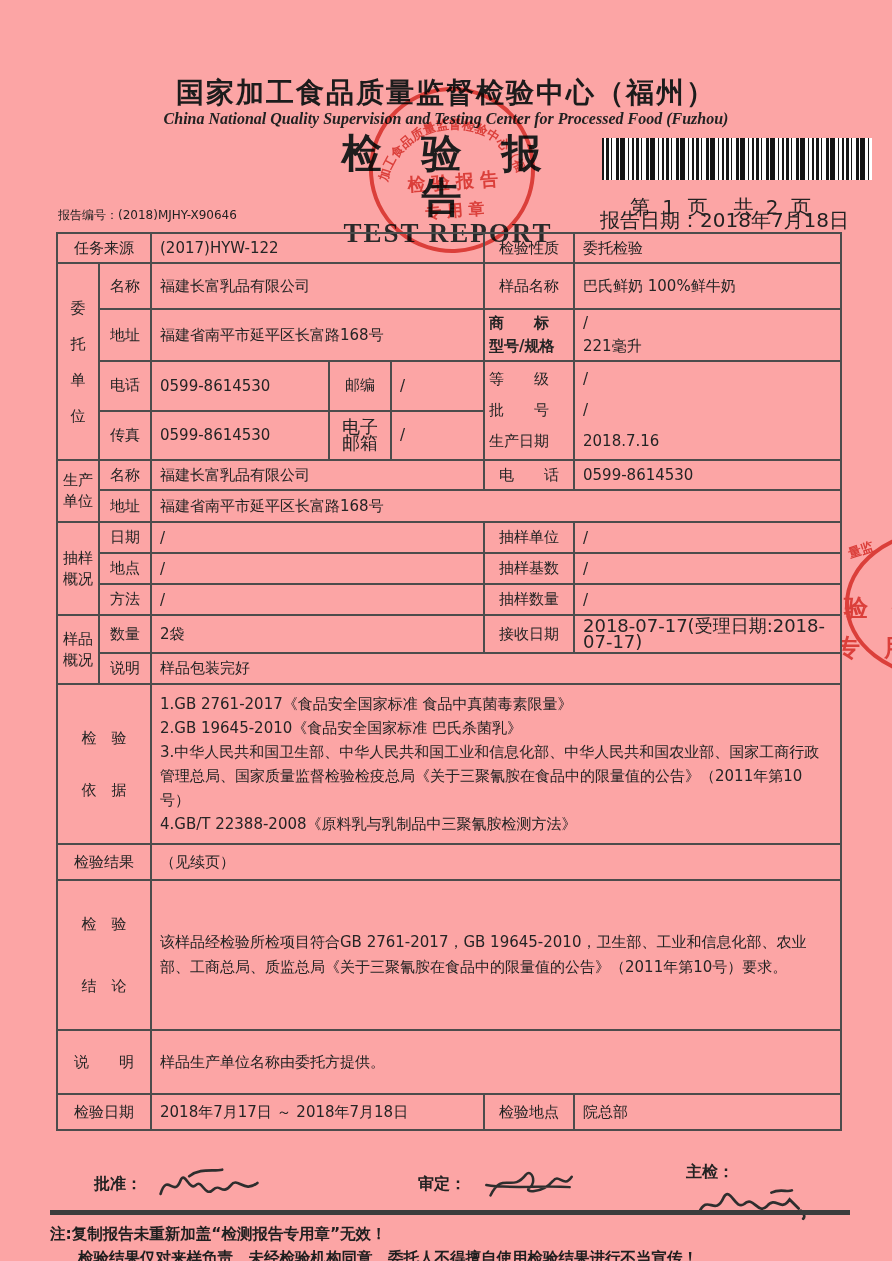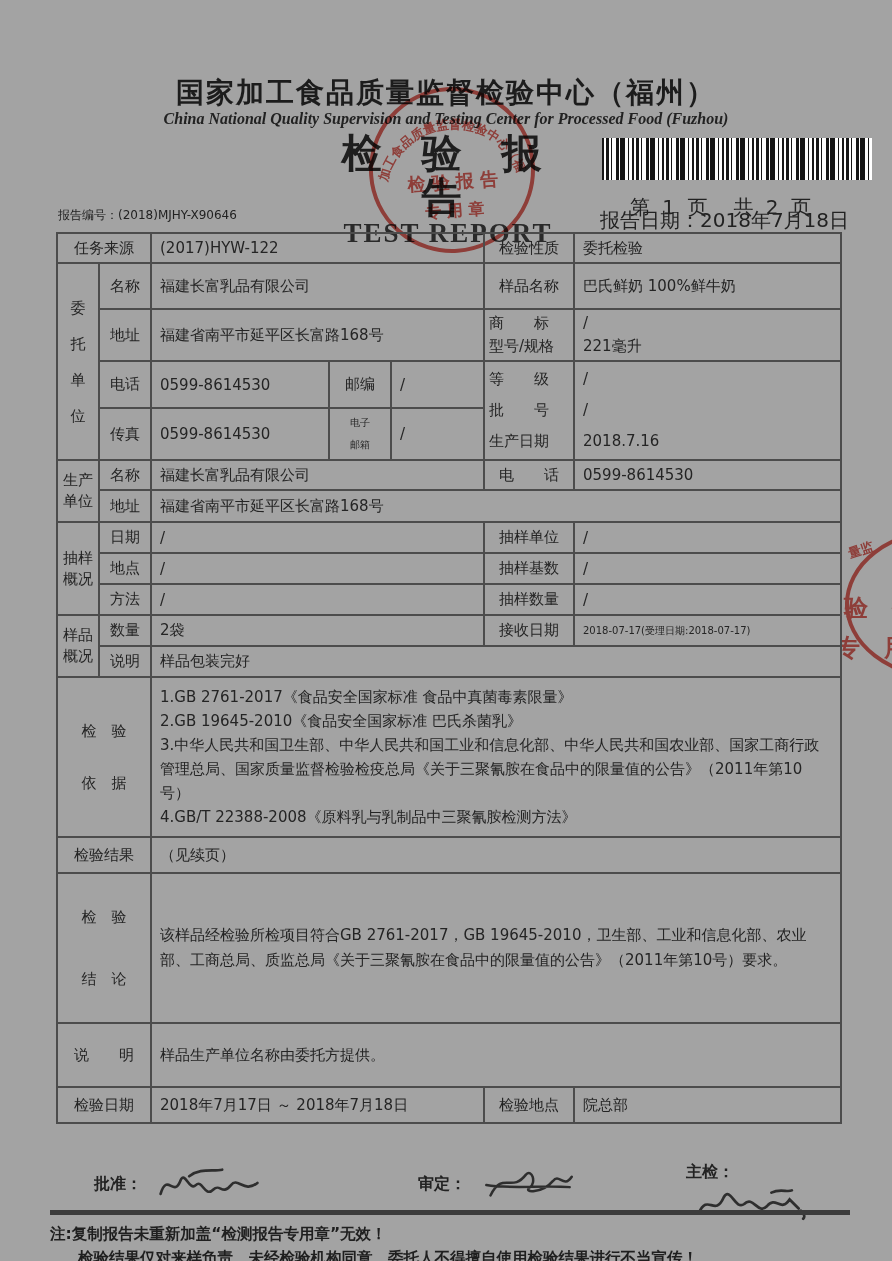--- a/index.html
+++ b/index.html
@@ -1,18 +1,18 @@
 <!DOCTYPE html>
 <html><head>
 <meta charset="utf-8">
 <style>
   html,body{margin:0;padding:0;background:#e8e8e8;}
   .page{
     position:relative;width:892px;height:1261px;margin:0 auto;
-    background:#a3a3a3;overflow:hidden;color:#262626;
+    background:#fca5a5;overflow:hidden;color:#262626;
     font-family:"DejaVu Sans","Liberation Sans",sans-serif;
   }
   
   .title-cn{position:absolute;top:74px;left:0;width:892px;text-align:center;
     font-size:28px;font-weight:bold;letter-spacing:2px;color:#1c1c1c;}
   .title-en{position:absolute;top:110px;left:0;width:892px;text-align:center;
     font-family:"Liberation Serif","DejaVu Serif",serif;
     font-size:16px;font-weight:bold;color:#222;font-style:italic;}
   .rep-title{position:absolute;top:131px;left:318px;width:260px;text-align:center;}
   .rep-title .cn{font-size:40px;font-weight:bold;letter-spacing:13px;color:#1e1e1e;line-height:1.1;}
@@ -36,21 +36,21 @@
   table{border-collapse:collapse;table-layout:fixed;width:784px;font-size:15px;color:#242424;}
   td{border:2px solid #4c4c4c;padding:2px 8px;vertical-align:middle;overflow:hidden;}
   td.lbl{text-align:center;padding:2px 2px;}
   .pre{white-space:pre-line;}
   .vg4{line-height:36px;}  
   .vg2{line-height:21px;}  
   .l3{line-height:31px;}   
   .l2{line-height:23px;}   
   .sp2{line-height:52px;}  
   .sp3{line-height:62px;}  
-  .small{font-size:10px;line-height:22px;border-radius:23px;}
+  .small{font-size:18px;line-height:16px;border-radius:23px;}
   tr.h30{height:30px}tr.h46{height:46px}tr.h38{height:30px}tr.h32{height:32px}
   tr.h31{height:31px}tr.h160{height:160px}tr.h36{height:36px}tr.h150{height:150px}tr.h64{height:64px}
   
   .sign-row{position:absolute;top:1158px;left:58px;width:790px;height:46px;}
   .sig{position:absolute;font-size:16px;font-weight:bold;color:#222;}
   .sig svg{vertical-align:middle;margin-left:6px;}
   
   .footer{position:absolute;top:1210px;left:50px;width:800px;
     border-top:5px solid #3c3c3c;padding-top:7px;
     font-size:15.5px;font-weight:bold;color:#1f1f1f;line-height:1.55;}
@@ -117,21 +117,21 @@
 单
 位</td>
         <td class="lbl">名称</td>
         <td colspan="3">福建长富乳品有限公司</td>
         <td class="lbl">样品名称</td>
         <td>巴氏鲜奶 100%鲜牛奶</td>
       </tr>
       <tr class="h46">
         <td class="lbl">地址</td>
         <td colspan="3">福建省南平市延平区长富路168号</td>
-        <td class="pre l2" style="text-align:left;padding:2px 4px;">商　　标
+        <td class="pre l2" style="text-align:left;padding:2px 4px;font-weight:bold;">商　　标
 型号/规格</td>
         <td class="pre l2">/
 221毫升</td>
       </tr>
       <tr class="h46">
         <td class="lbl">电话</td>
         <td>0599-8614530</td>
         <td class="lbl">邮编</td>
         <td>/</td>
         <td class="pre l3" rowspan="2" style="text-align:left;padding:2px 4px;">等　　级

